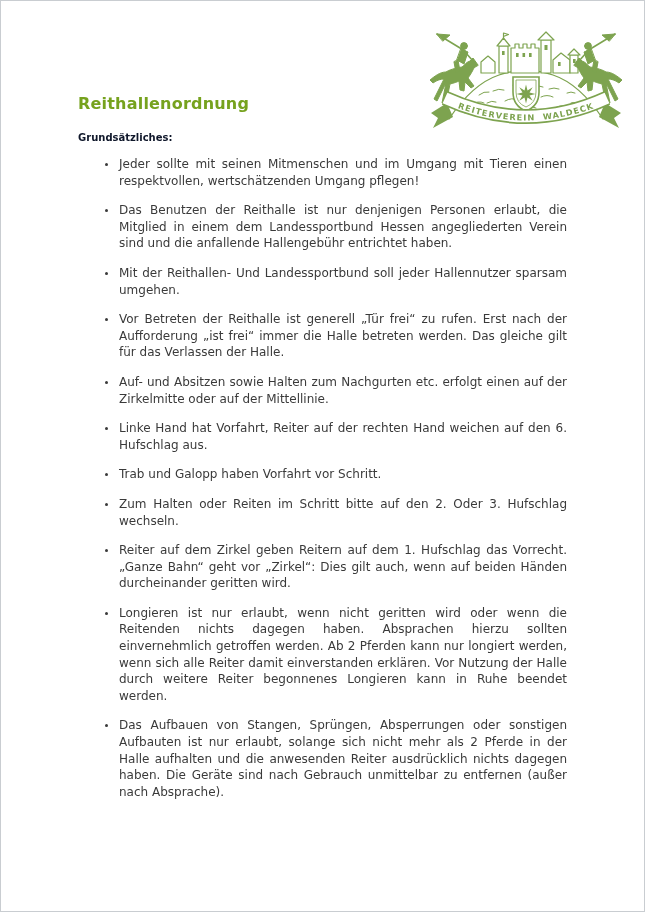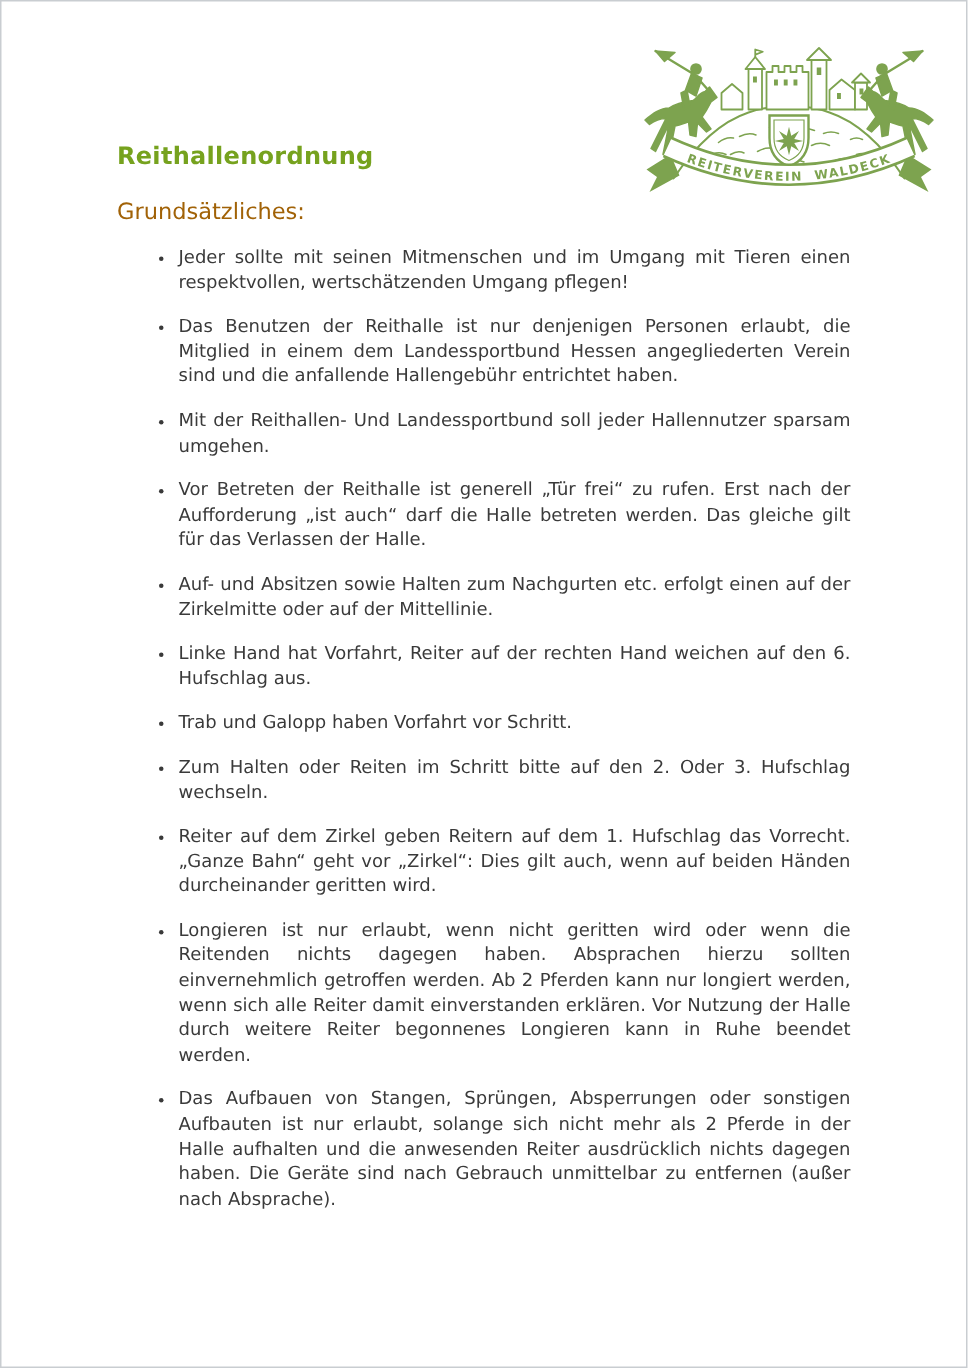--- a/index.html
+++ b/index.html
@@ -23,23 +23,23 @@
   .content { padding: 0 77px 0 77px; }
   h1.doc-title {
     margin: 93px 0 0 0;
     font-size: 16px;
     font-weight: bold;
     color: #76a21e;
     letter-spacing: 0.2px;
   }
   h2.section-heading {
     margin: 19px 0 0 0;
-    font-size: 15px;
-    font-weight: normal;
-    color: #a16207;
+    font-size: 10px;
+    font-weight: bold;
+    color: #0f172a;
   }
   ul.rules-list {
     margin: 13px 0 0 0;
     padding: 0 0 0 40px;
     list-style: disc outside;
   }
   ul.rules-list li {
     font-size: 12px;
     line-height: 16.6px;
     color: #3a3a3a;
@@ -118,21 +118,21 @@
     <h1 class="doc-title">Reithallenordnung</h1>
 
     <h2 class="section-heading">Grundsätzliches:</h2>
     <ul class="rules-list">
       <li>Jeder sollte mit seinen Mitmenschen und im Umgang mit Tieren einen respektvollen, wertschätzenden Umgang pflegen!</li>
       <li>Das Benutzen der Reithalle ist nur denjenigen Personen erlaubt, die Mitglied in einem dem Landessportbund Hessen angegliederten Verein sind und die anfallende Hallengebühr entrichtet haben.</li>
       <li>Mit der Reithallen- Und Landessportbund soll jeder Hallennutzer sparsam umgehen.</li>
     </ul>
 
     <ul class="rules-list">
-      <li>Vor Betreten der Reithalle ist generell „Tür frei“ zu rufen. Erst nach der Aufforderung „ist auch“ darf die Halle betreten werden. Das gleiche gilt für das Verlassen der Halle.</li>
+      <li>Vor Betreten der Reithalle ist generell „Tür frei“ zu rufen. Erst nach der Aufforderung „ist frei“ immer die Halle betreten werden. Das gleiche gilt für das Verlassen der Halle.</li>
       <li>Auf- und Absitzen sowie Halten zum Nachgurten etc. erfolgt einen auf der Zirkelmitte oder auf der Mittellinie.</li>
       <li>Linke Hand hat Vorfahrt, Reiter auf der rechten Hand weichen auf den 6. Hufschlag aus.</li>
       <li>Trab und Galopp haben Vorfahrt vor Schritt.</li>
       <li>Zum Halten oder Reiten im Schritt bitte auf den 2. Oder 3. Hufschlag wechseln.</li>
       <li>Reiter auf dem Zirkel geben Reitern auf dem 1. Hufschlag das Vorrecht. „Ganze Bahn“ geht vor „Zirkel“: Dies gilt auch, wenn auf beiden Händen durcheinander geritten wird.</li>
       <li>Longieren ist nur erlaubt, wenn nicht geritten wird oder wenn die Reitenden nichts dagegen haben. Absprachen hierzu sollten einvernehmlich getroffen werden. Ab 2 Pferden kann nur longiert werden, wenn sich alle Reiter damit einverstanden erklären. Vor Nutzung der Halle durch weitere Reiter begonnenes Longieren kann in Ruhe beendet werden.</li>
       <li>Das Aufbauen von Stangen, Sprüngen, Absperrungen oder sonstigen Aufbauten ist nur erlaubt, solange sich nicht mehr als 2 Pferde in der Halle aufhalten und die anwesenden Reiter ausdrücklich nichts dagegen haben. Die Geräte sind nach Gebrauch unmittelbar zu entfernen (außer nach Absprache).</li>
     </ul>
   </div>
 

